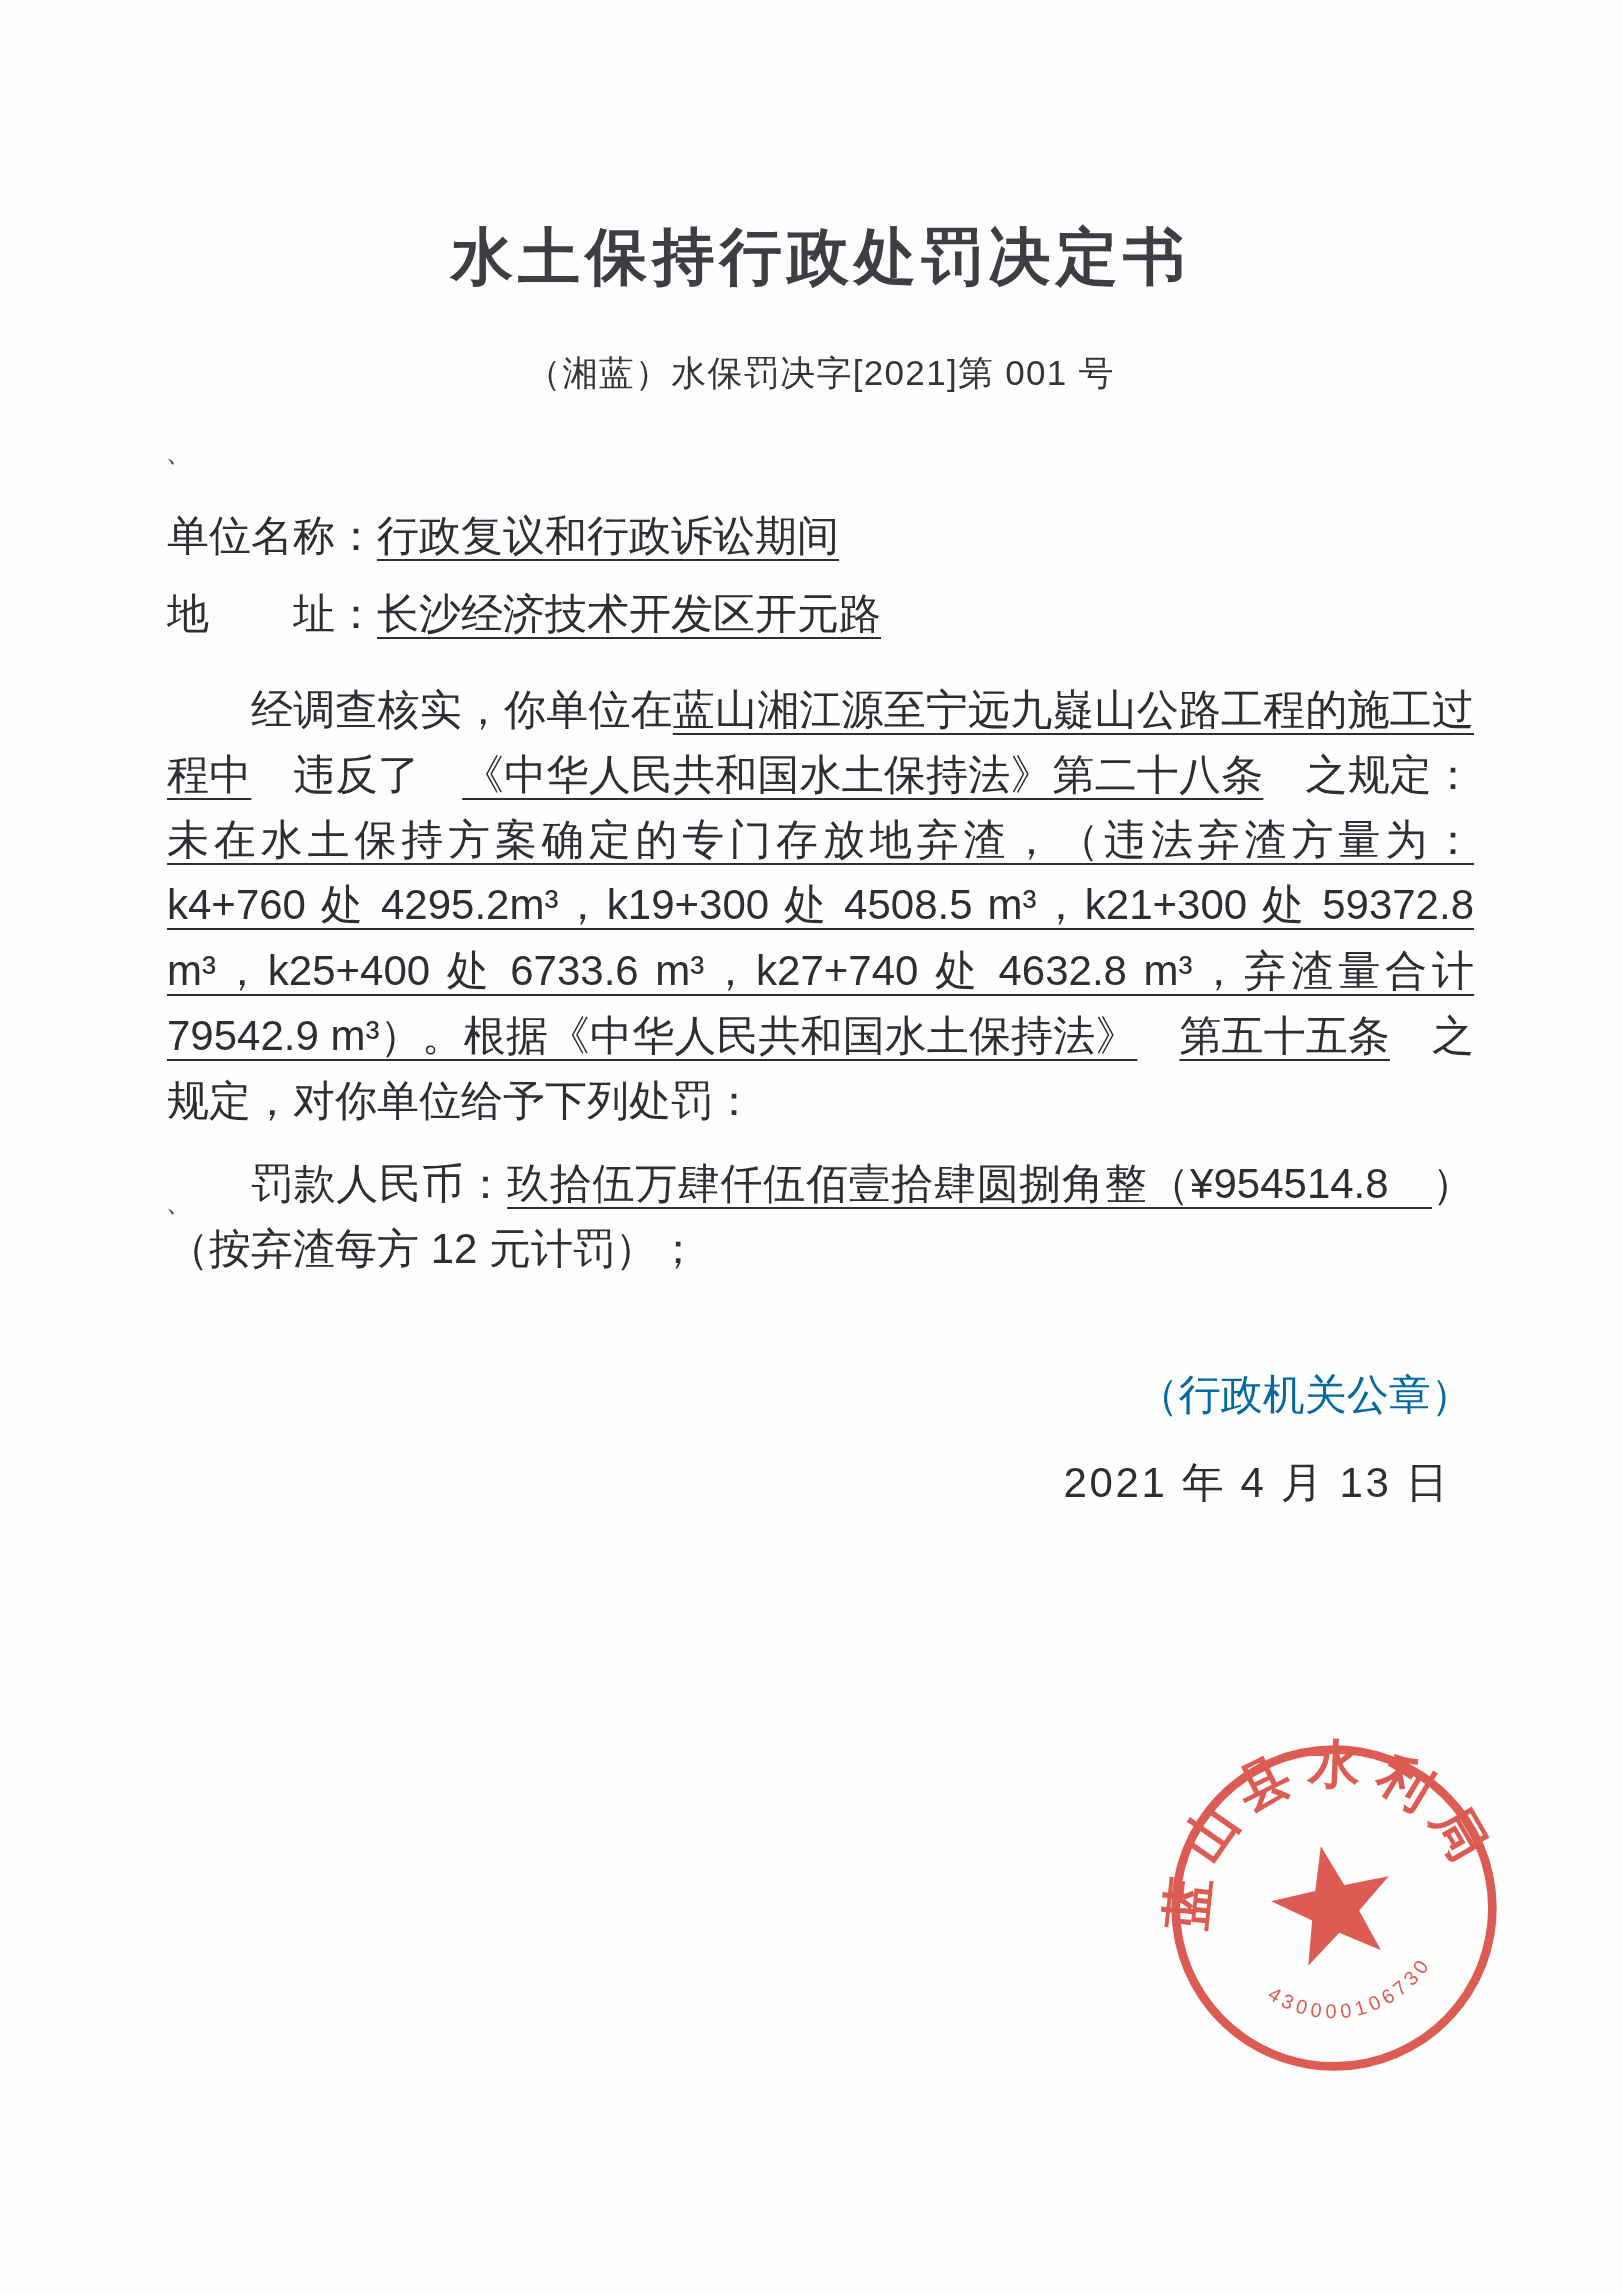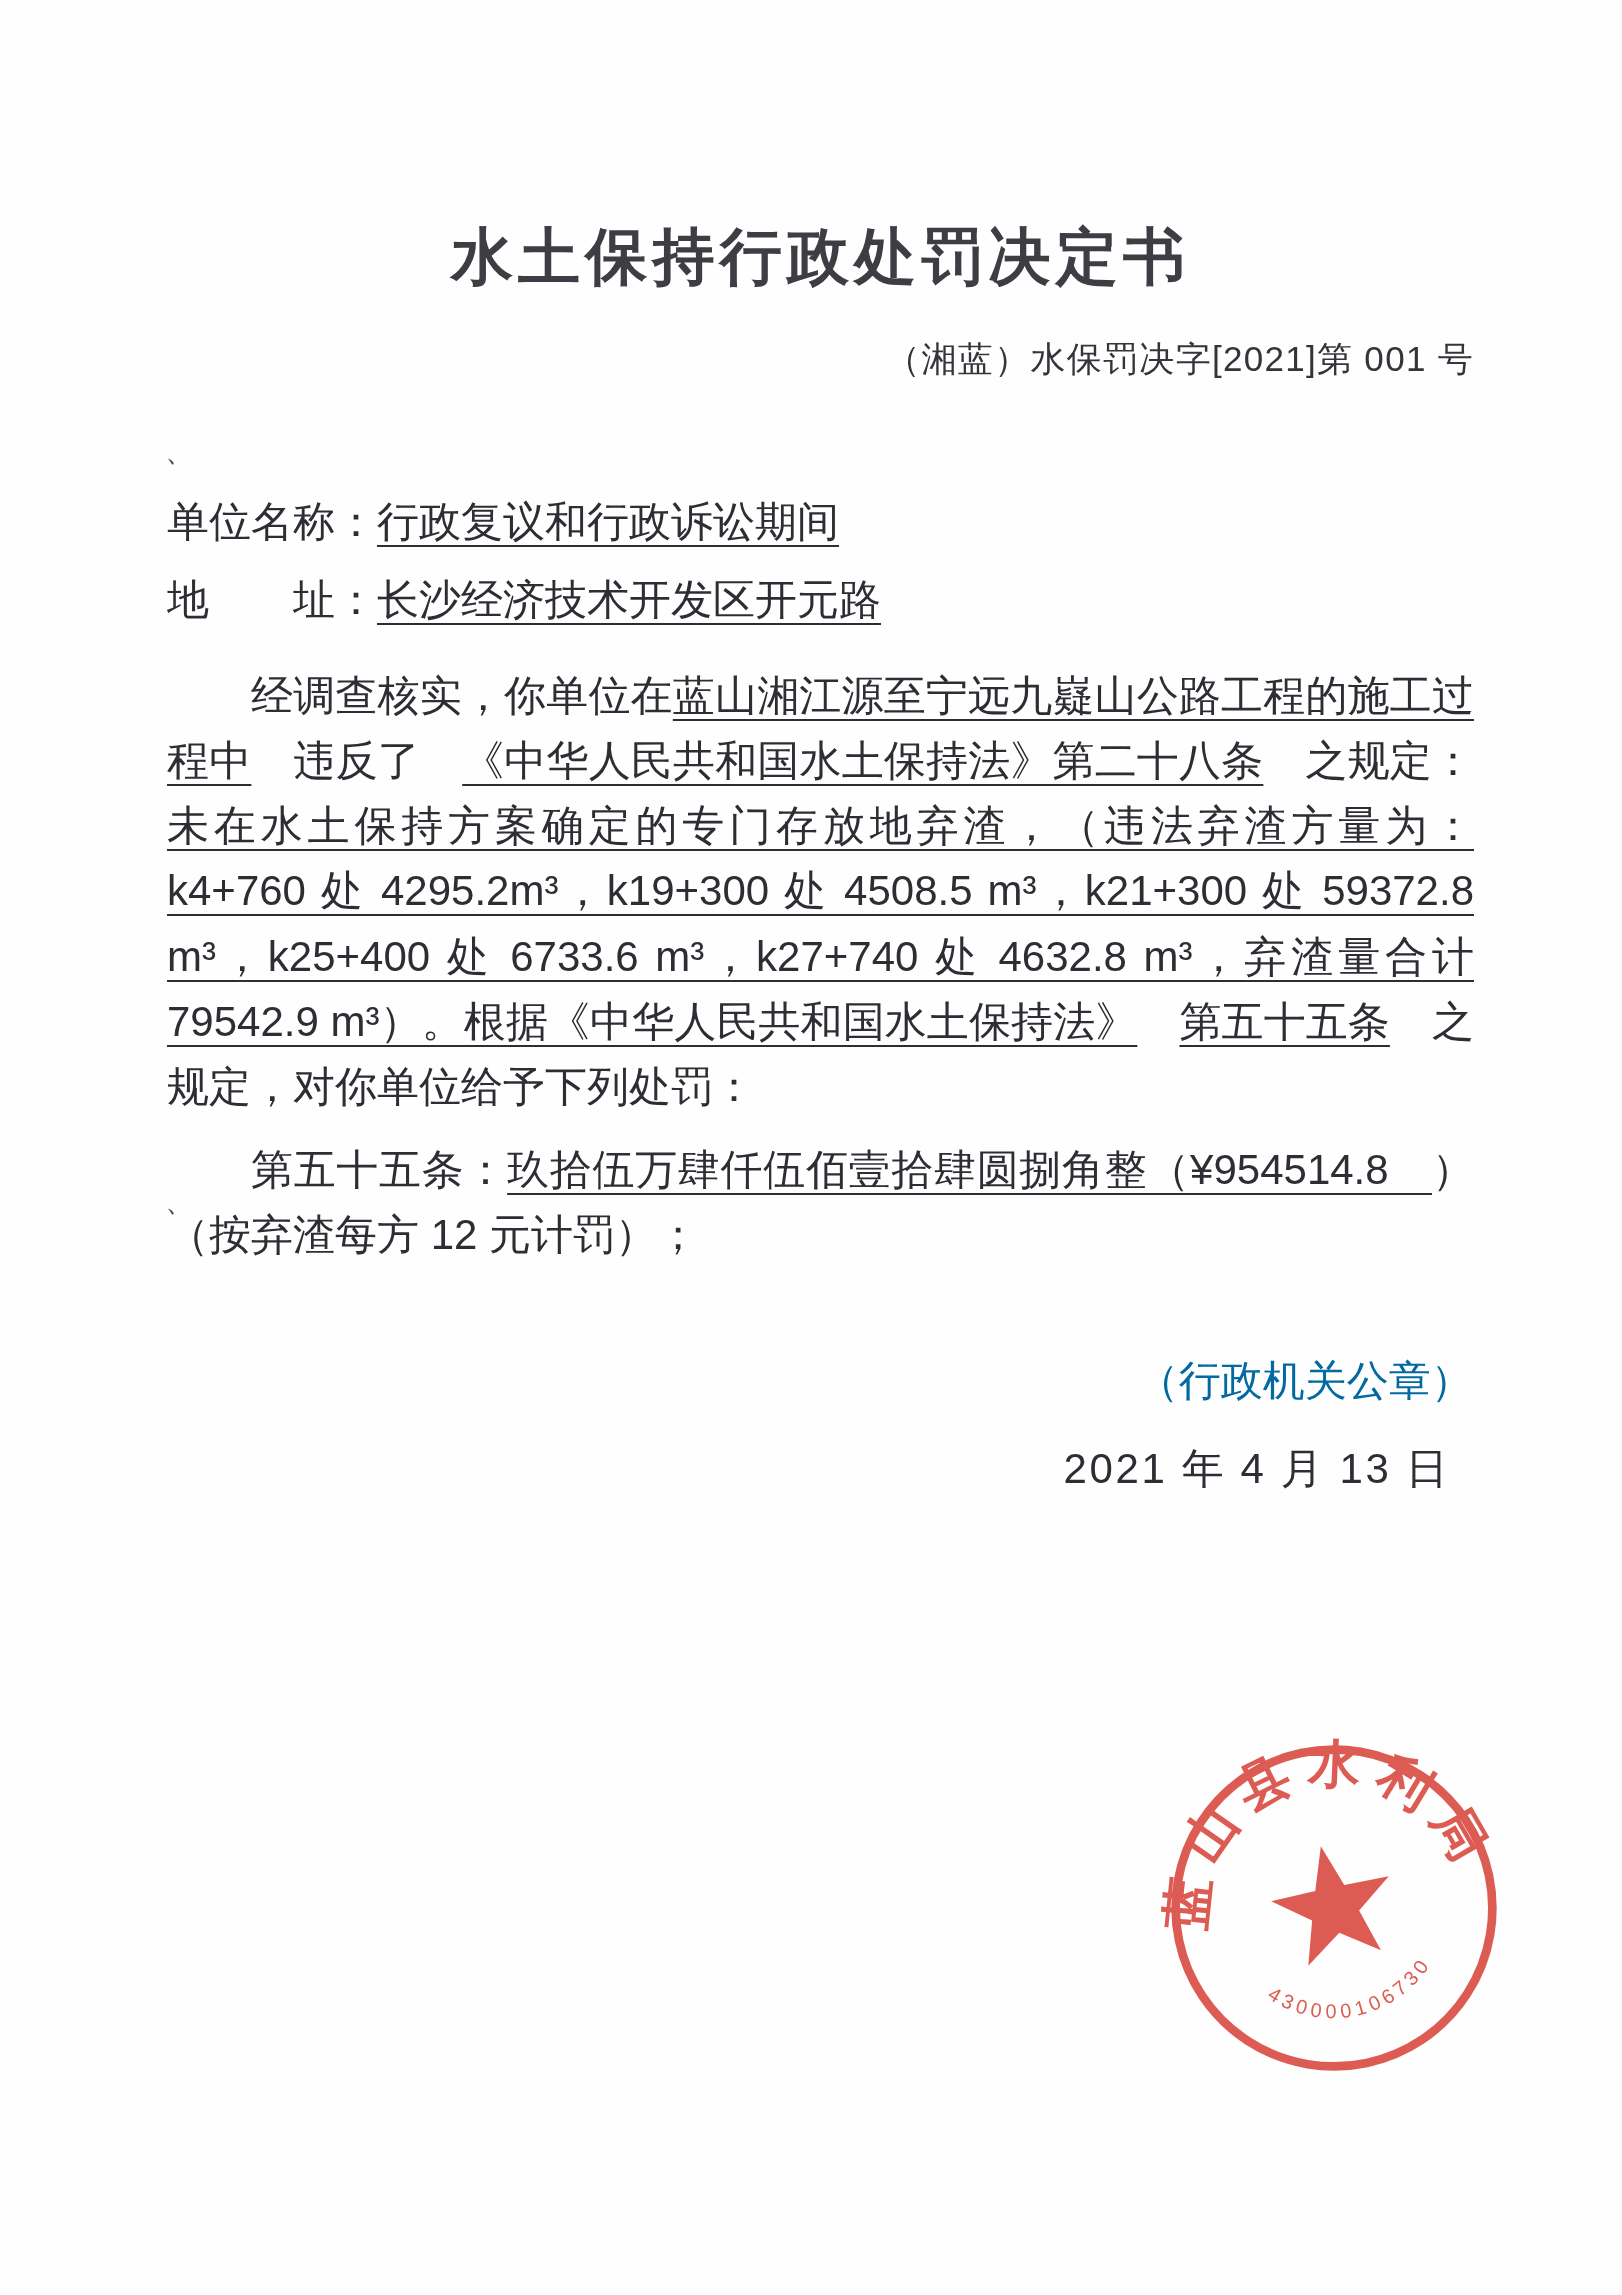--- a/index.html
+++ b/index.html
@@ -17,22 +17,22 @@
   .title {
     margin-top:226px;
     text-align:center;
     font-size:62px;
     font-weight:700;
     color:#3c3e44;
     letter-spacing:5.2px;
     line-height:1;
   }
   .doc-number {
-    margin-top:50px;
-    text-align:right;
+    margin-top:64px;
+    text-align:center;
     font-size:35px;
     color:#33353a;
     letter-spacing:1.3px;
     line-height:1.2;
   }
   .body-text {
     font-size:42px;
     line-height:1.55;
     text-align:justify;
     color:#2c2e33;
@@ -113,21 +113,21 @@
     <h1 class="title">水土保持行政处罚决定书</h1>
 
     <div class="doc-number">（湘蓝）水保罚决字[2021]第 001 号</div>
 
     <div class="field-line fl-unit"><span>单位名称：</span><span class="u">行政复议和行政诉讼期间</span></div>
 
     <div class="field-line fl-addr"><span>地　　址：</span><span class="u">长沙经济技术开发区开元路</span></div>
 
     <p class="body-text para p-facts"><span>经调查核实，你单位在</span><span class="u">蓝山湘江源至宁远九嶷山公路工程的施工过程中</span><span>　违反了　</span><span class="u">《中华人民共和国水土保持法》第二十八条</span><span>　之规定：</span><span class="u">未在水土保持方案确定的专门存放地弃渣，（违法弃渣方量为：k4+760 处 4295.2m³，k19+300 处 4508.5 m³，k21+300 处 59372.8 m³，k25+400 处 6733.6 m³，k27+740 处 4632.8 m³，弃渣量合计 79542.9 m³）。根据《中华人民共和国水土保持法》</span><span>　</span><span class="u">第五十五条</span><span>　之规定，对你单位给予下列处罚：</span></p>
 
-    <p class="body-text para p-fine"><span>第五十五条：</span><span class="u">玖拾伍万肆仟伍佰壹拾肆圆捌角整（¥954514.8　</span><span>）（按弃渣每方 12 元计罚）；</span></p>
+    <p class="body-text para p-fine"><span>罚款人民币：</span><span class="u">玖拾伍万肆仟伍佰壹拾肆圆捌角整（¥954514.8　</span><span>）（按弃渣每方 12 元计罚）；</span></p>
 
 
 
     <div class="sig-note">（行政机关公章）</div>
 
     <div class="sig-date">2021 年 4 月 13 日</div>
 
   </div>
 
   <svg class="seal" viewBox="0 0 520 520" aria-hidden="true">

